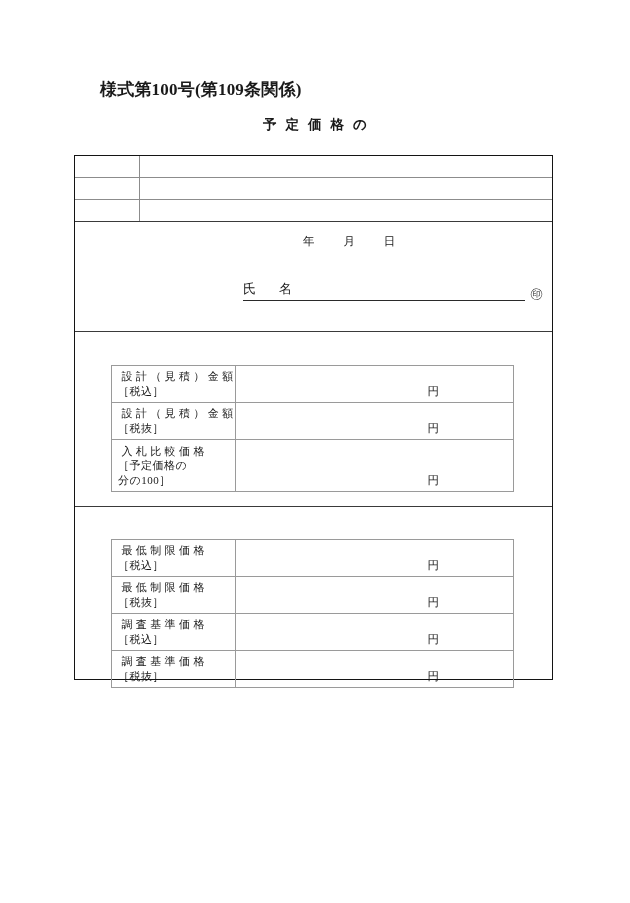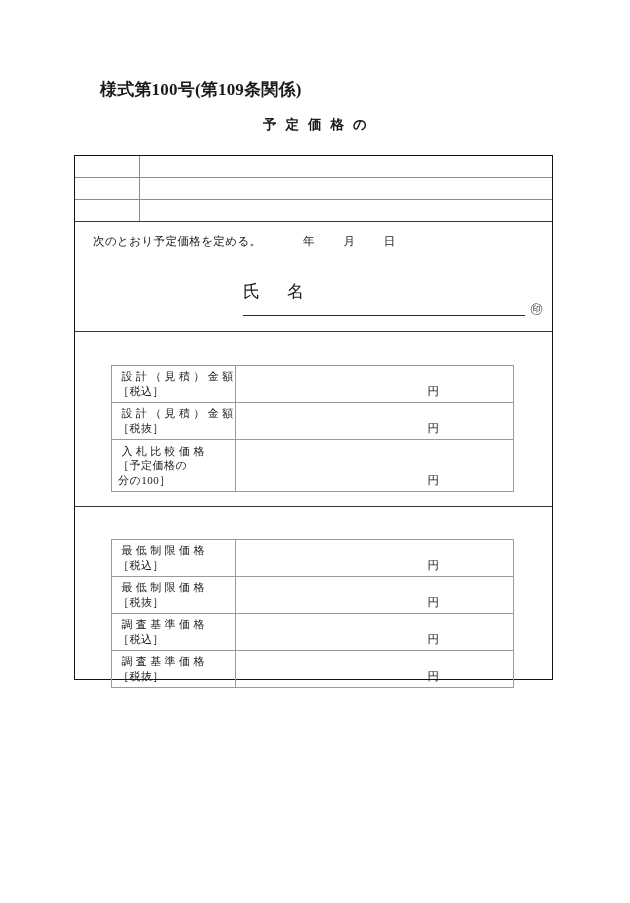--- a/index.html
+++ b/index.html
@@ -104,25 +104,25 @@
 
   .name-row {
     position: absolute;
     left: 168px;
     top: 60px;
     display: flex;
     align-items: flex-end;
     width: 300px;
   }
   .name-label {
-    font-size: 17px;
+    font-size: 13px;
     letter-spacing: 5px;
     padding-right: 4px;
     border-bottom: 1px solid #2a2a2a;
-    padding-bottom: 12px;
+    padding-bottom: 2px;
     white-space: nowrap;
     text-align: right;
   }
   .name-rule {
     flex: 1;
     border-bottom: 1px solid #2a2a2a;
     height: 15px;
   }
   .seal-mark {
     font-size: 13px;
@@ -221,21 +221,20 @@
       <td class="val"></td>
     </tr>
     <tr>
       <td class="lbl"></td>
       <td class="val"></td>
     </tr>
   </tbody>
     </table>
 
   <div class="statement-block">
-    <div class="statement-line">次のとおり予定価格を定める。</div>
     <div class="date-line">
       <span>年</span>
       <span>月</span>
       <span>日</span>
     </div>
     <div class="name-row">
       <span class="name-label">氏　名</span>
       <span class="name-rule"></span>
       <span class="seal-mark">㊞</span>
     </div>

